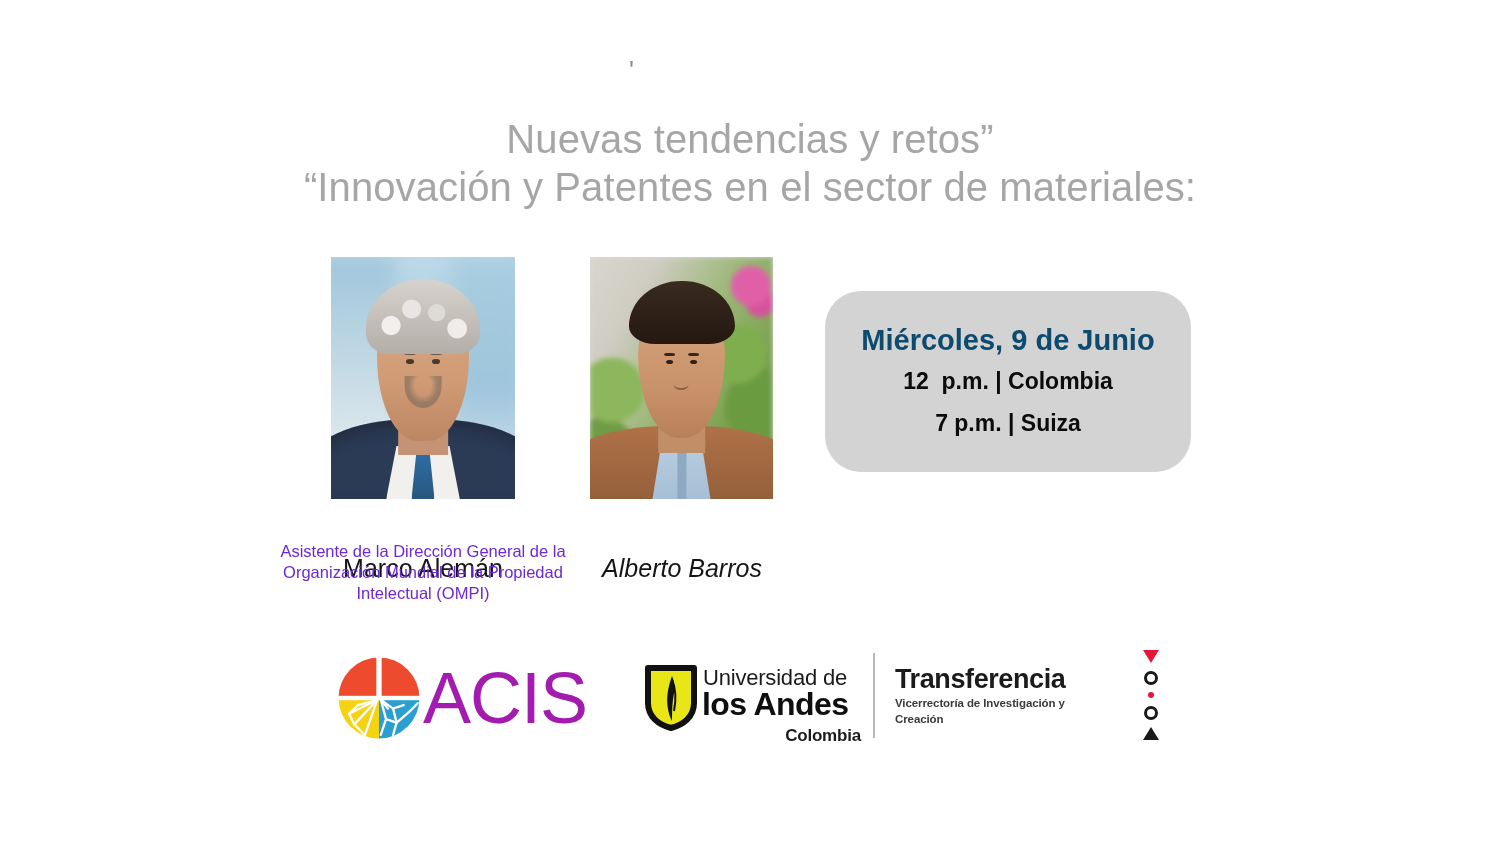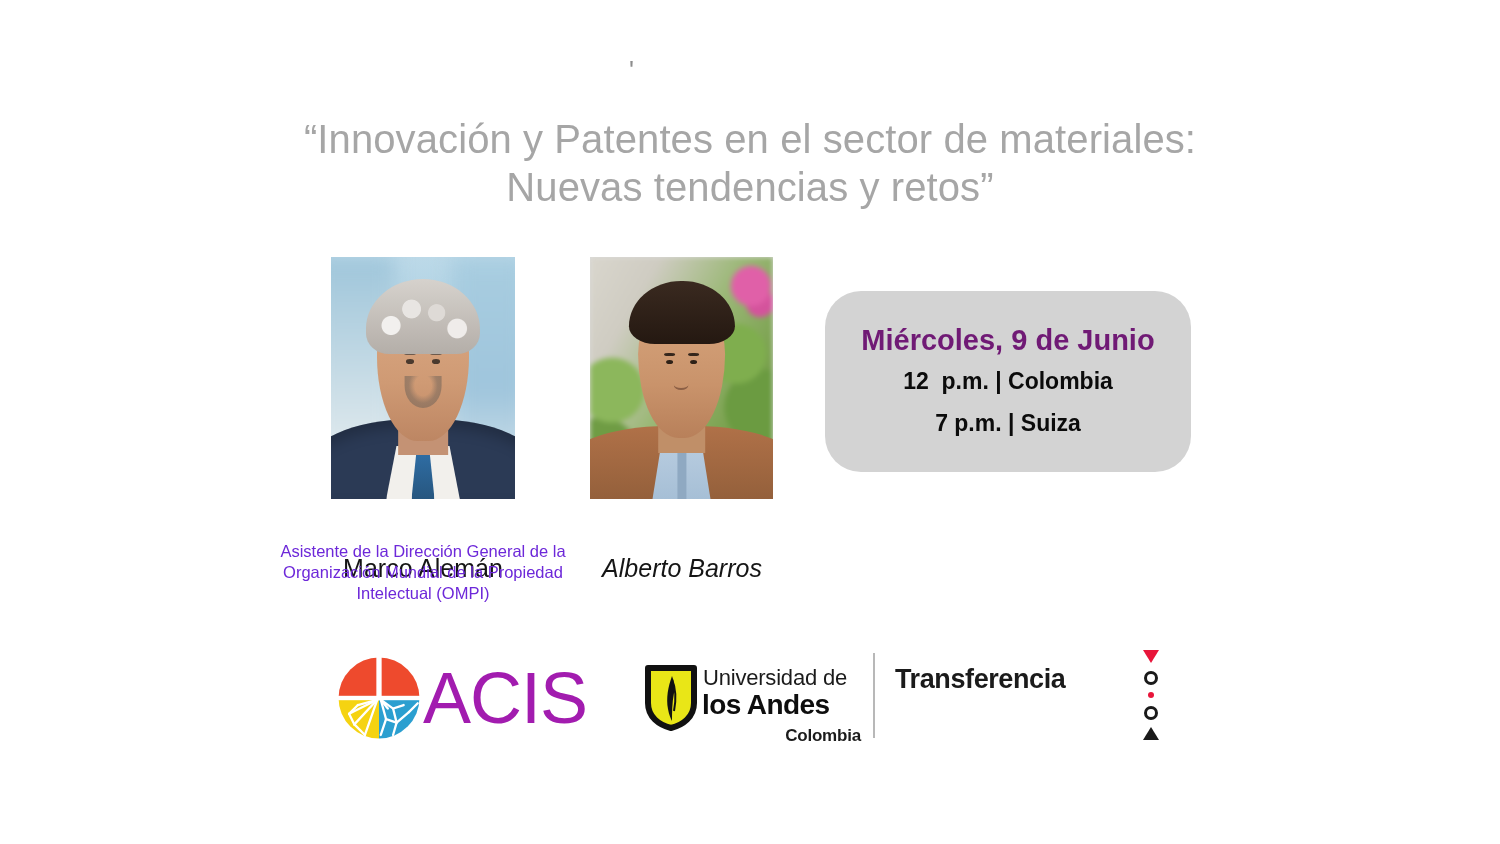--- a/index.html
+++ b/index.html
@@ -233,21 +233,21 @@
     width: 366px;
     height: 181px;
     background: #d3d3d3;
     border-radius: 36px;
     display: flex;
     flex-direction: column;
     align-items: center;
     justify-content: center;
   }
   .date-day {
-    color: #701a75;
+    color: #0c4a6e;
     font-size: 29px;
     font-weight: bold;
     line-height: 40px;
     white-space: pre;
   }
   .date-time {
     color: #0b0b0b;
     font-size: 23px;
     font-weight: bold;
     line-height: 42px;
@@ -280,21 +280,21 @@
   
   .uniandes { position: absolute; left: 315px; top: 3px; width: 215px; height: 95px; margin-top: 12px; }
   .shield { position: absolute; left: 0; top: 5px; width: 52px; height: 66px; }
   .uni-l1 {
     position: absolute; left: 58px; top: 5px;
     font-size: 22px; line-height: 25px; color: #1b1b1b; font-weight: 400;
     letter-spacing: -0.2px;
   }
   .uni-l2 {
     position: absolute; left: 57px; top: 26px;
-    font-size: 28px; line-height: 37px; color: #0e0e0e; font-weight: bold;
+    font-size: 32px; line-height: 37px; color: #0e0e0e; font-weight: bold;
     letter-spacing: -0.6px;
   }
   .uni-l3 {
     position: absolute; left: 58px; top: 66px; width: 158px; text-align: right;
     font-size: 17px; line-height: 20px; color: #1b1b1b; font-weight: bold;
     letter-spacing: -0.2px;
   }
 
   
   .divider {
@@ -344,22 +344,22 @@
   }
 </style>
 </head>
 <body>
 
 <div class="slide">
 
   <div class="top-mark">'</div>
 
   <div class="title">
+    <span class="title-line">Nuevas tendencias y retos”</span>
     <span class="title-line">“Innovación y Patentes en el sector de materiales:</span>
-    <span class="title-line">Nuevas tendencias y retos”</span>
   </div>
 
   <div class="photo-frame" id="photo-marco">
     <div class="photo">
       <div class="bg-marco"></div>
       <div class="marco-suit"></div>
       <div class="marco-shirt"></div>
       <div class="marco-tie"></div>
       <div class="marco-neck"></div>
       <div class="marco-face">
@@ -449,20 +449,21 @@
       </svg>
       <div class="uni-l1">Universidad de</div>
       <div class="uni-l2">los Andes</div>
       <div class="uni-l3">Colombia</div>
     </div>
 
     <div class="divider"></div>
 
     <div class="transferencia">
       <div class="tr-l1">Transferencia</div>
+      <div class="tr-l2">Vicerrectoría de Investigación y Creación</div>
     </div>
 
     <div class="symbols">
       <div class="sym-tri-down"></div>
       <div class="sym-ring"></div>
       <div class="sym-dot"></div>
       <div class="sym-ring"></div>
       <div class="sym-tri-up"></div>
     </div>
 

